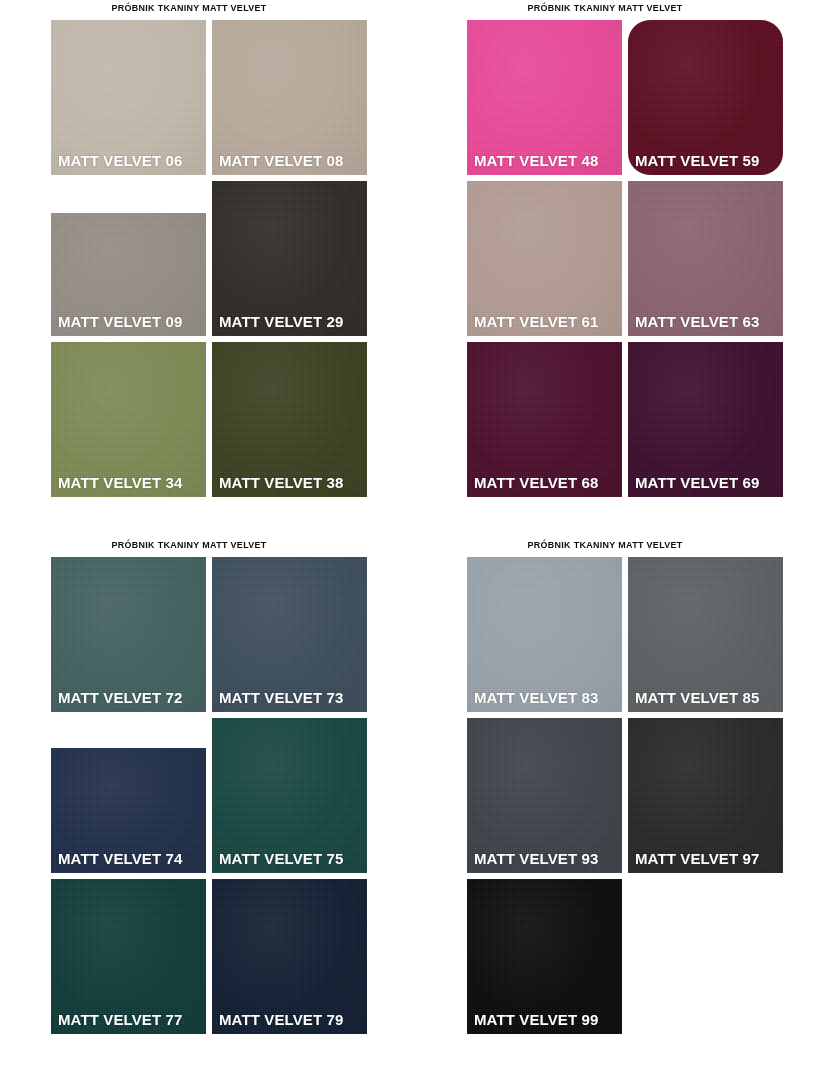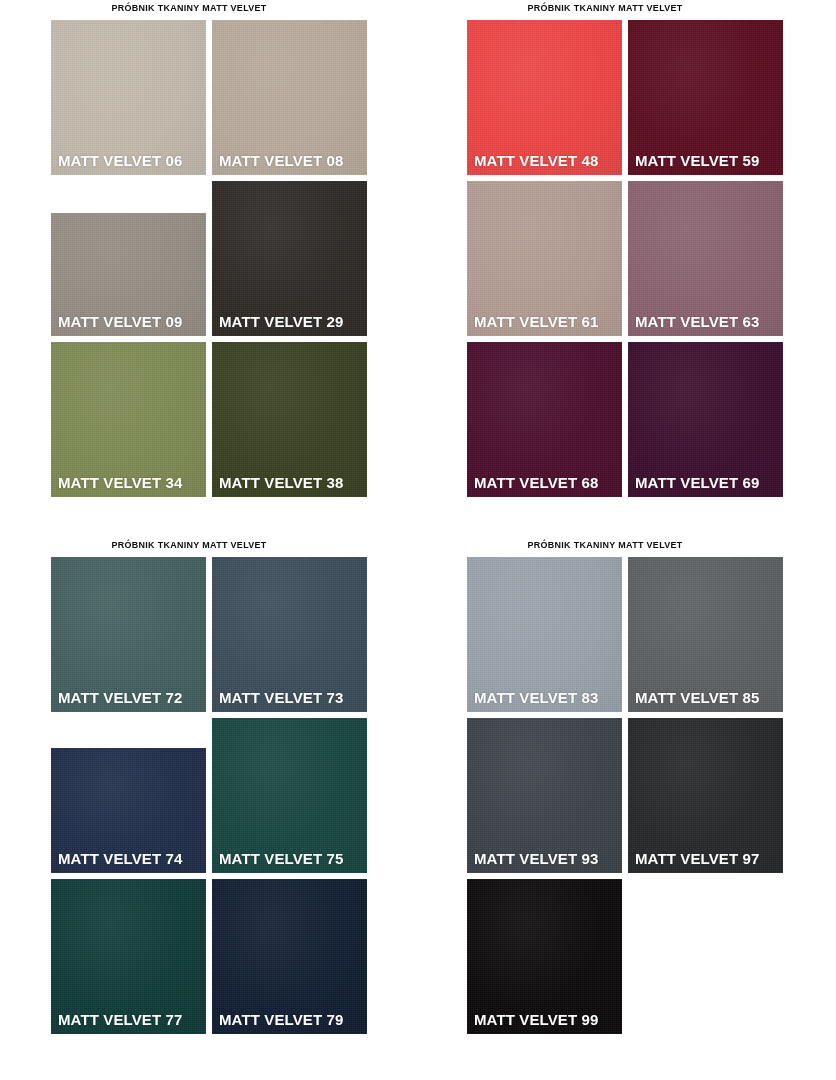--- a/index.html
+++ b/index.html
@@ -130,24 +130,24 @@
       </div>
       <div class="swatch" style="background-color: rgb(57, 64, 31);">
         <span class="swatch-label">MATT VELVET 38</span>
       </div>
     </div>
   </section>
 
   <section class="sheet sheet-tr">
     <div class="sheet-title">PRÓBNIK TKANINY MATT VELVET</div>
     <div class="swatch-grid">
-      <div class="swatch" style="background-color: #ef4444;">
+      <div class="swatch" style="background-color: #ec4899;">
         <span class="swatch-label">MATT VELVET 48</span>
       </div>
-      <div class="swatch" style="background-color: rgb(91, 11, 30);">
+      <div class="swatch" style="background-color: rgb(91, 11, 30); border-radius: 22px;">
         <span class="swatch-label">MATT VELVET 59</span>
       </div>
       <div class="swatch" style="background-color: rgb(179, 157, 148);">
         <span class="swatch-label">MATT VELVET 61</span>
       </div>
       <div class="swatch" style="background-color: rgb(138, 98, 111);">
         <span class="swatch-label">MATT VELVET 63</span>
       </div>
       <div class="swatch" style="background-color: rgb(75, 12, 42);">
         <span class="swatch-label">MATT VELVET 68</span>

